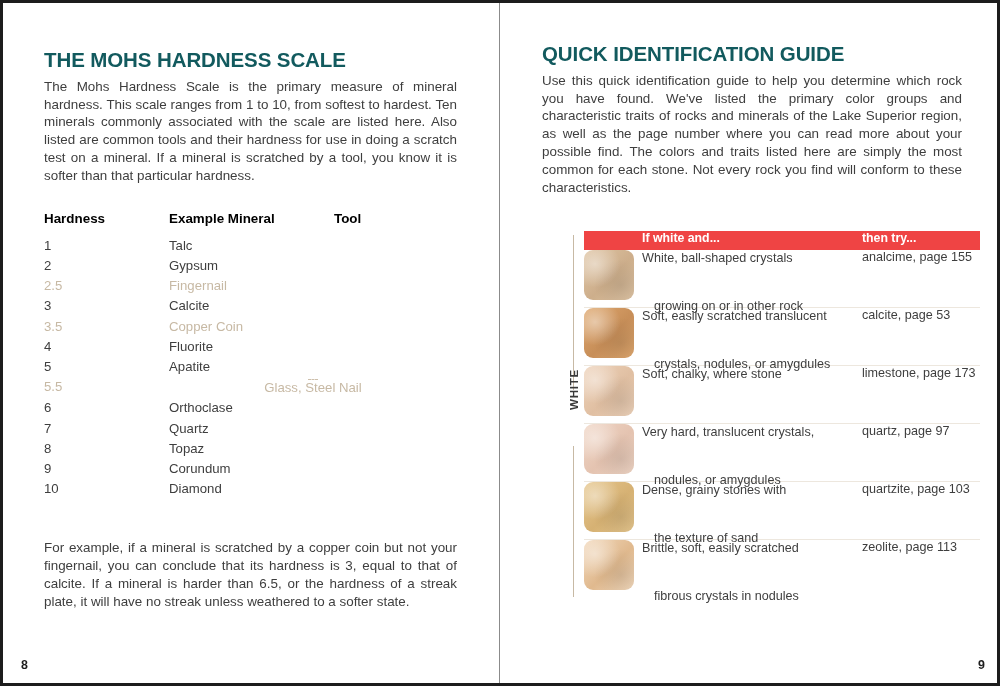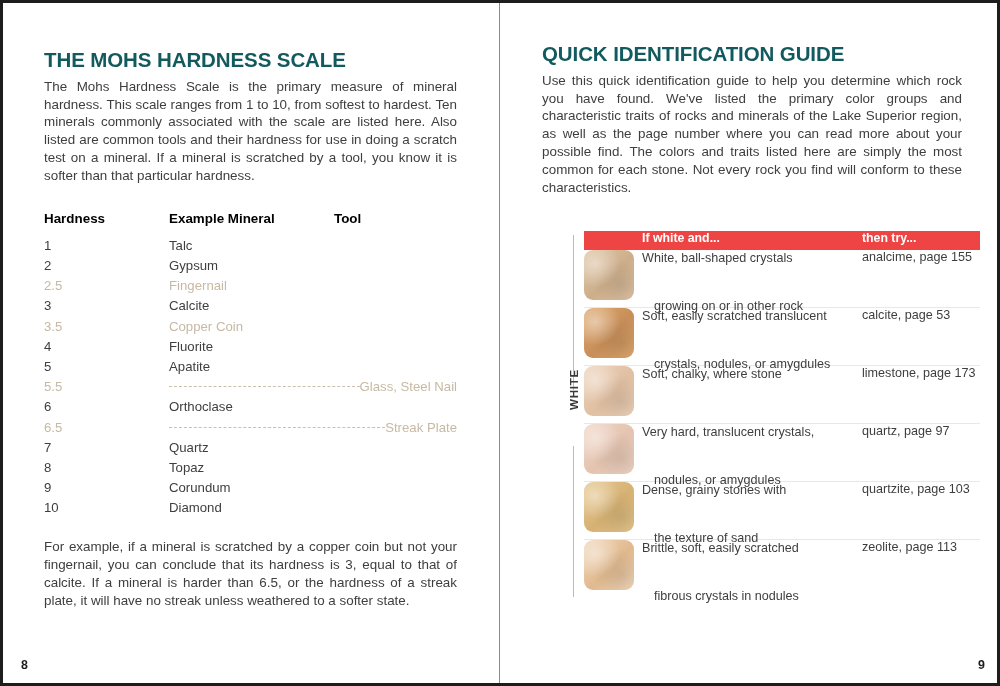--- a/index.html
+++ b/index.html
@@ -97,35 +97,36 @@
   
   tr.tool-row td { color: #c7b9a4; }
 
   
   .leader-cell { position: relative; padding-left: 0; }
   .leader-wrap {
     display: flex;
     align-items: center;
     width: 100%;
     white-space: nowrap;
+    flex-direction: column;
   }
   .leader-dashes {
     flex: 1 1 auto;
     height: 1px;
     margin-right: 0px;
     border-top: 1.4px dashed #cdbfab;
     min-width: 10px;
   }
   .leader-label {
     flex: 0 0 auto;
     color: #c7b9a4;
     font-size: 13.2px;
   }
 
-  .closing-copy { margin-top: 20px; }
+  .closing-copy { margin-top: 40px; }
 
   
   .right-inner {
     position: absolute;
     left: 42px;
     top: 40px;
     width: 420px;
   }
 
   .id-block {
@@ -300,29 +301,20 @@
                   <span class="leader-dashes"></span>
                   <span class="leader-label">Glass, Steel Nail</span>
                 </div>
               </td>
             </tr>
             <tr>
               <td class="col-hardness">6</td>
               <td class="col-mineral">Orthoclase</td>
               <td class="col-tool"></td>
             </tr>
-            <tr class="tool-row">
-              <td class="col-hardness">6.5</td>
-              <td colspan="2" class="leader-cell">
-                <div class="leader-wrap">
-                  <span class="leader-dashes"></span>
-                  <span class="leader-label">Streak Plate</span>
-                </div>
-              </td>
-            </tr>
             <tr>
               <td class="col-hardness">7</td>
               <td class="col-mineral">Quartz</td>
               <td class="col-tool"></td>
             </tr>
             <tr>
               <td class="col-hardness">8</td>
               <td class="col-mineral">Topaz</td>
               <td class="col-tool"></td>
             </tr>

